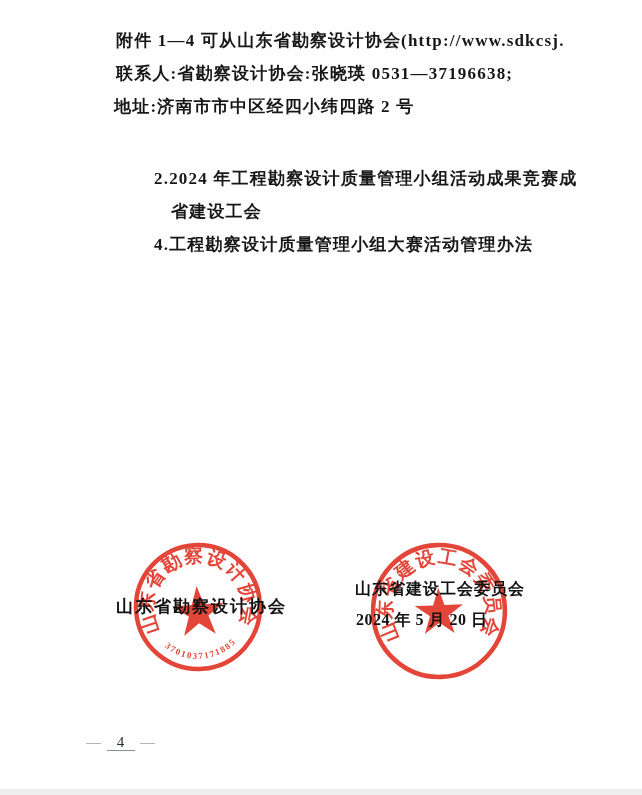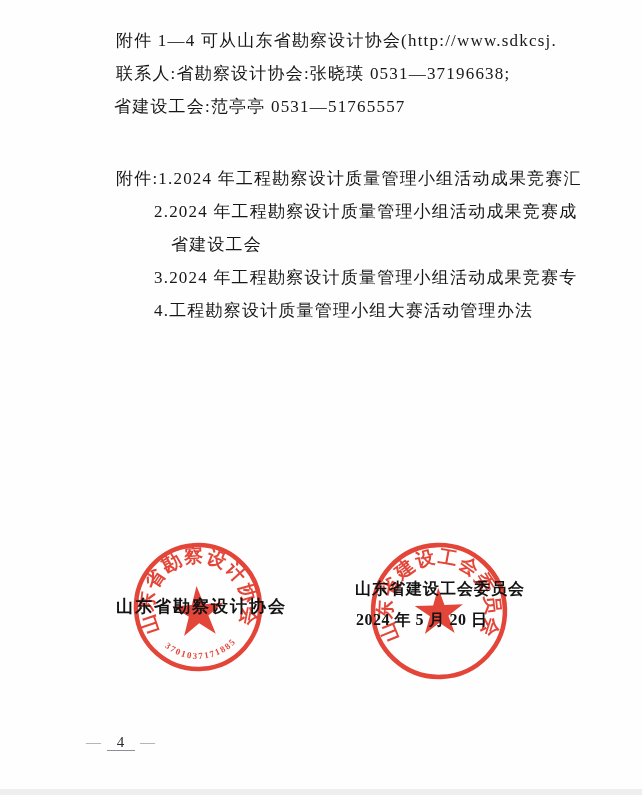--- a/index.html
+++ b/index.html
@@ -1,21 +1,21 @@
 <!DOCTYPE html>
 <html><head>
 <meta charset="utf-8">
 <style>
   html,body{margin:0;padding:0;background:#ffffff;}
   .page{
     position:relative;width:642px;height:795px;background:#fefefe;overflow:hidden;
     font-family:"Liberation Serif","DejaVu Serif",serif;color:#171717;
   }
   
-  .doc-text{position:absolute;left:64px;top:24px;width:530px;font-weight:normal;
+  .doc-text{position:absolute;left:64px;top:24px;width:530px;font-weight:bold;
     font-size:17px;line-height:33px;letter-spacing:1.2px;}
   .line{height:33px;white-space:nowrap;}
   .ind-para{padding-left:52px;}
   .ind-label{padding-left:50px;}
   .ind-phone2{padding-left:224px;}
   .att-block{margin-top:39px;}
   .ind-att-head{padding-left:52px;}
   .ind-att-num{padding-left:90px;}
   .ind-att-wrap{padding-left:107px;}
   
@@ -35,27 +35,25 @@
   .scan-edge{position:absolute;left:0;bottom:0;width:642px;height:6px;background:#eeeeee;}
 </style>
 </head>
 <body>
 
 <div class="page">
 
   <div class="doc-text">
     <div class="line ind-para">附件 1—4 可从山东省勘察设计协会(http://www.sdkcsj.</div>
     <div class="line ind-para">联系人:省勘察设计协会:张晓瑛 0531—37196638;</div>
-    <div class="line ind-label">省建设工会:范亭亭 0531—51765557</div>
+    <div class="line ind-label">地址:济南市市中区经四小纬四路 2 号</div>
 
     <div class="att-block">
-      <div class="line ind-att-head">附件:1.2024 年工程勘察设计质量管理小组活动成果竞赛汇</div>
       <div class="line ind-att-num">2.2024 年工程勘察设计质量管理小组活动成果竞赛成</div>
       <div class="line ind-att-wrap">省建设工会</div>
-      <div class="line ind-att-num">3.2024 年工程勘察设计质量管理小组活动成果竞赛专</div>
       <div class="line ind-att-num">4.工程勘察设计质量管理小组大赛活动管理办法</div>
     </div>
   </div>
 
   <svg class="seal seal-left" width="140" height="140" viewBox="0 0 140 140">
     <defs>
       <path id="seal-l-arc" d="M 31.0 92.5 A 45 45 0 1 1 109.0 92.5" fill="none"></path>
       <path id="seal-l-num" d="M 25 96 A 52 52 0 0 0 115 96" fill="none"></path>
     </defs>
     <circle cx="70" cy="70" r="62" fill="none" stroke="#e1392b" stroke-width="4.5"></circle>

